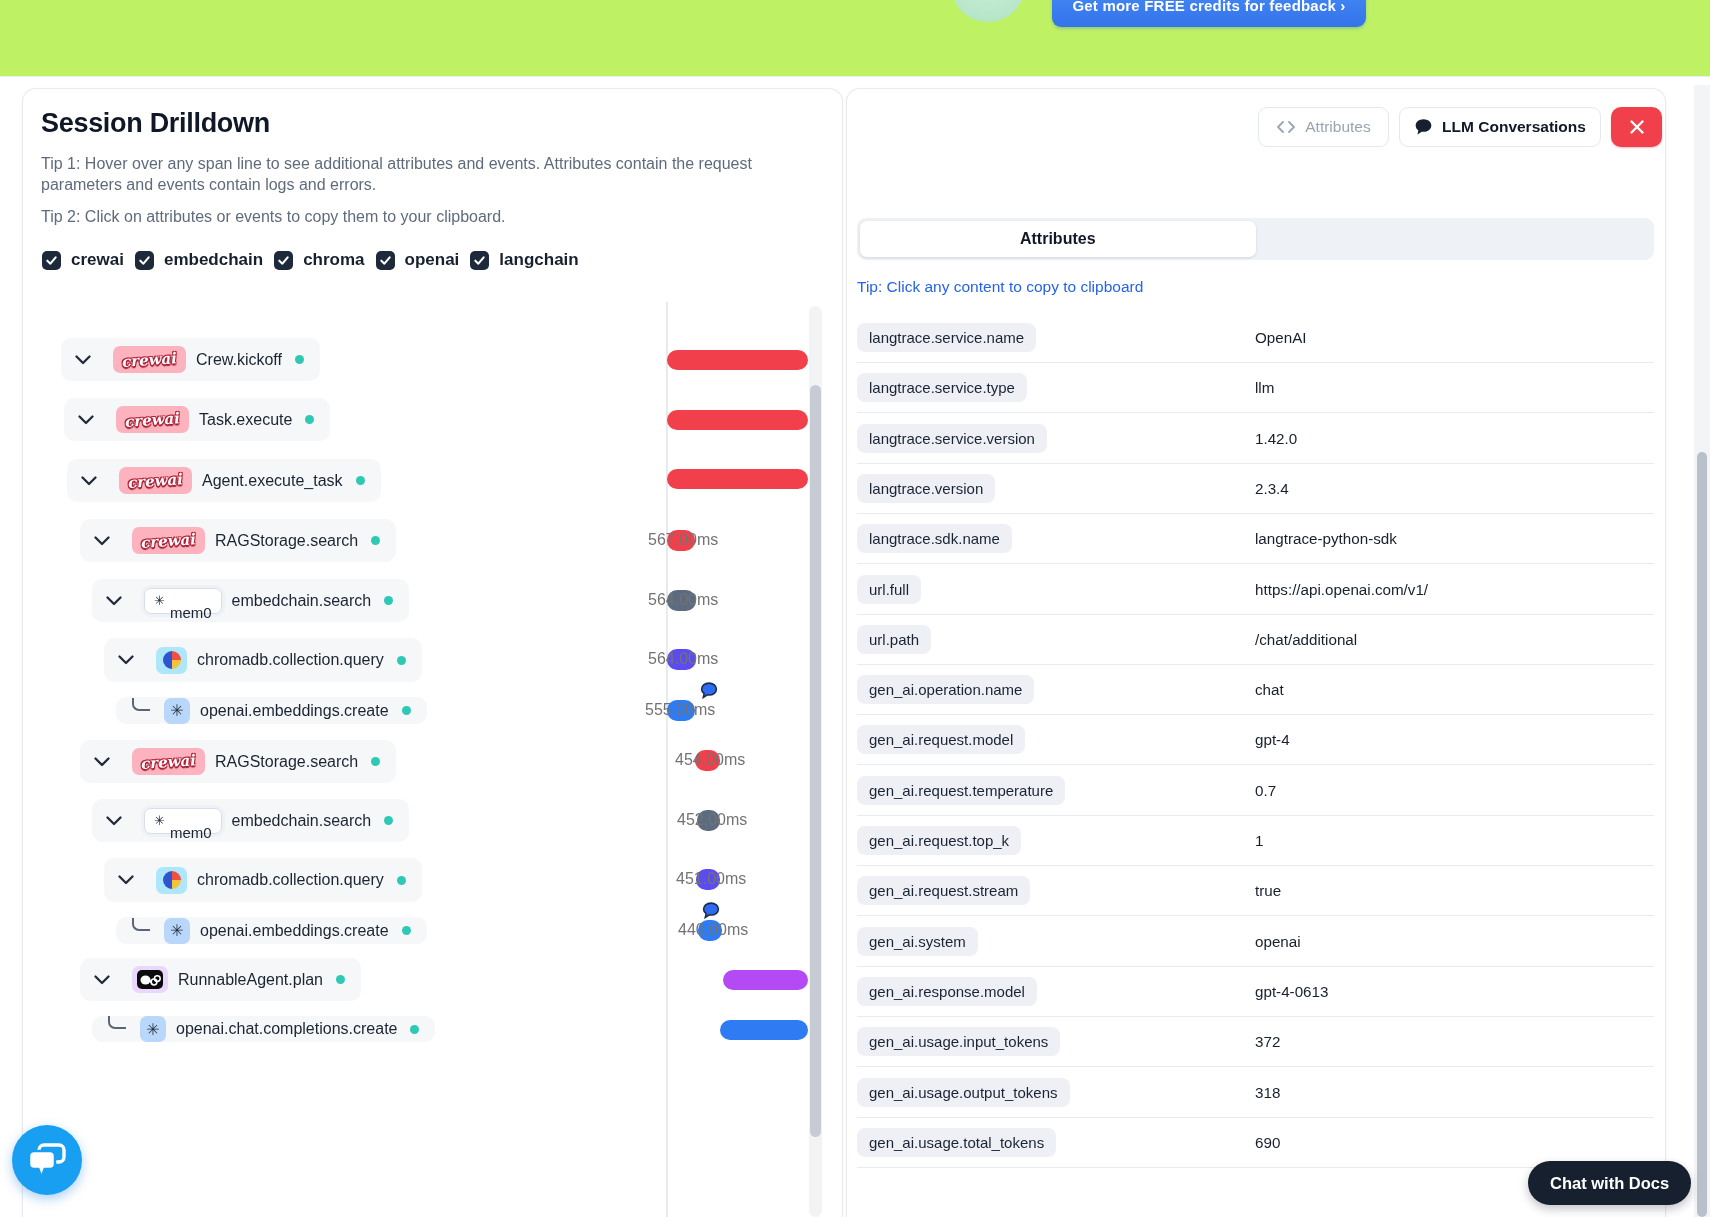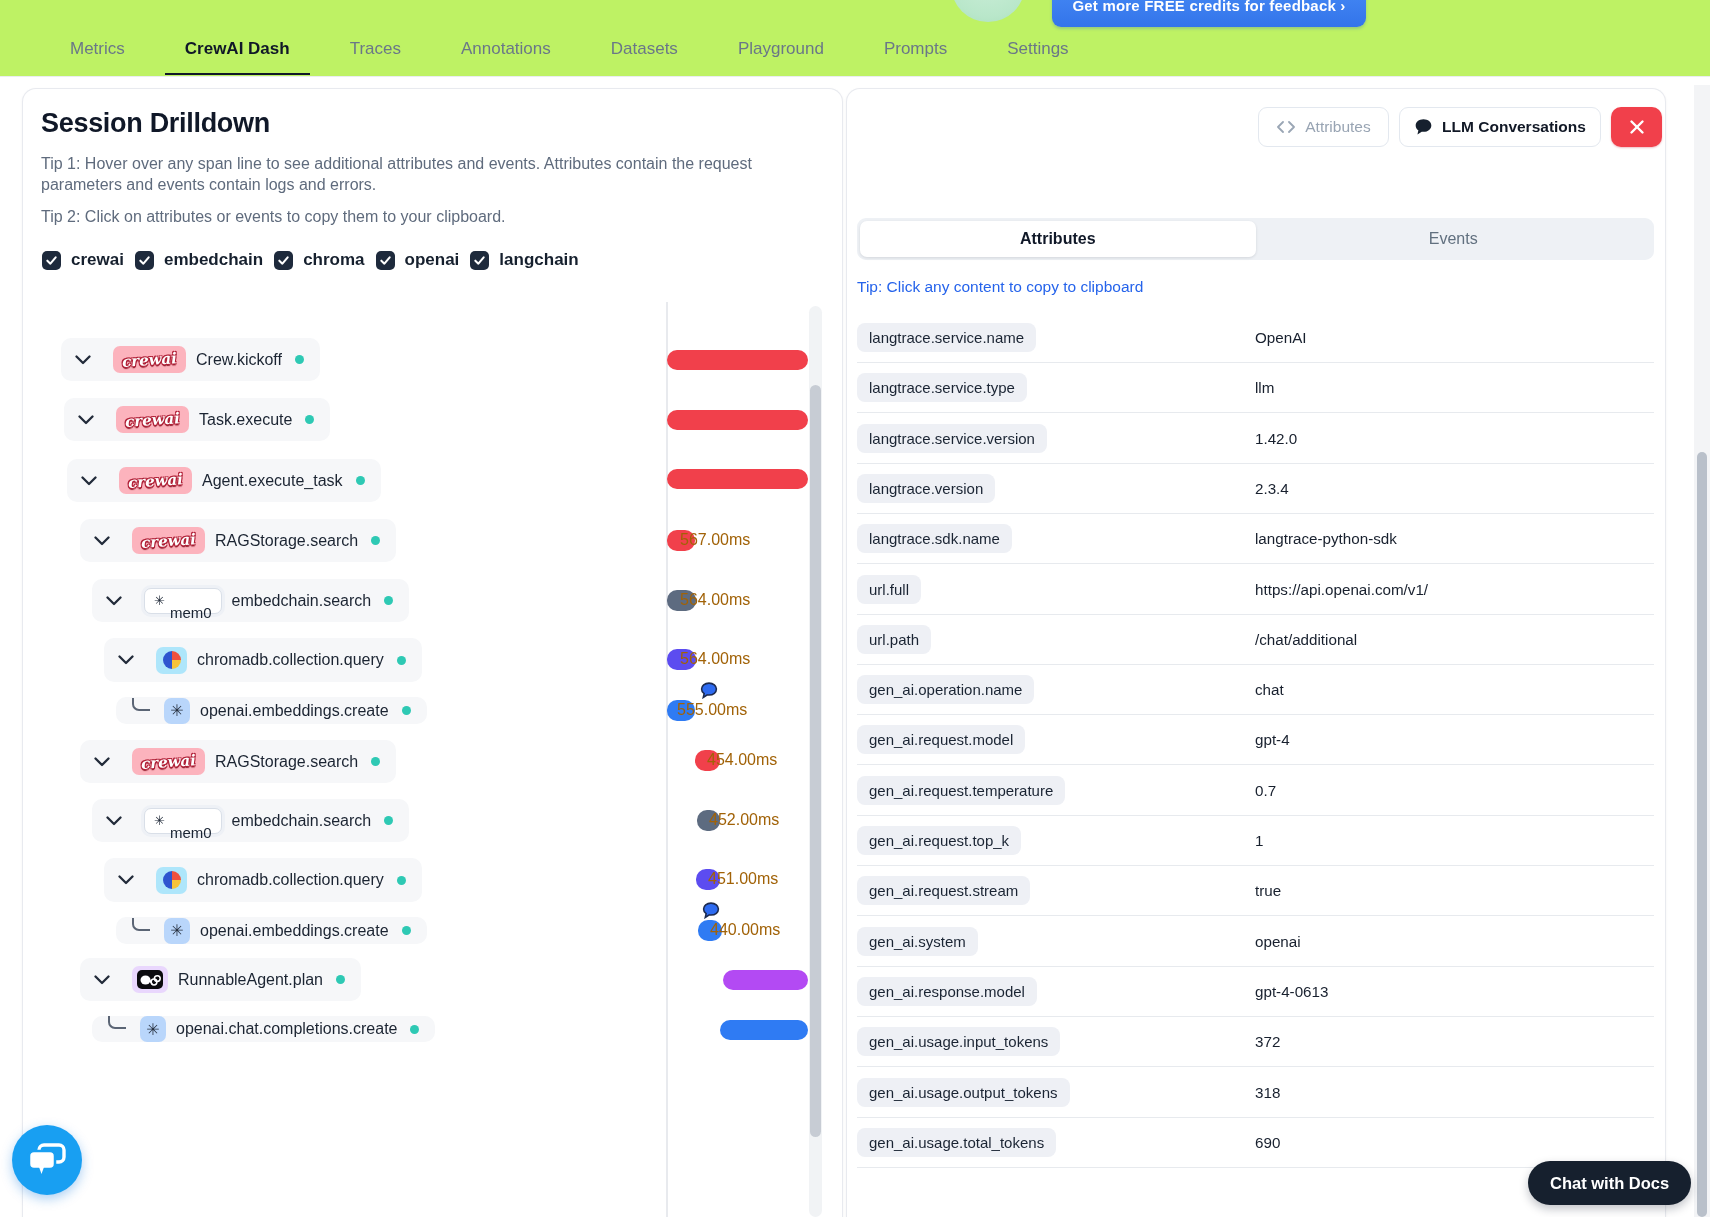--- a/index.html
+++ b/index.html
@@ -63,21 +63,21 @@
   .badge-openai{width:26px;height:26px;background:#b9d6fb;border-radius:7px;display:flex;align-items:center;
     justify-content:center;flex:0 0 auto;font-size:16px;color:#27303f;}
   .badge-lang{width:36px;height:27px;background:#e9d7fd;border-radius:7px;display:flex;align-items:center;
     justify-content:center;flex:0 0 auto;}
   .lang-inner{width:26px;height:19px;background:#0b0b0e;border-radius:5px;display:flex;align-items:center;
     justify-content:center;}
 
   
   .tl-divider{position:absolute;left:666px;top:302px;width:1.5px;height:915px;background:#e8eaee;z-index:7;}
   .bar{position:absolute;border-radius:10px;z-index:9;cursor:pointer;}
-  .dur{position:absolute;z-index:10;font-size:16px;font-weight:500;color:#a16207;white-space:nowrap;cursor:pointer;margin-left:32px;}
+  .dur{position:absolute;z-index:10;font-size:16px;font-weight:500;color:#737373;white-space:nowrap;cursor:pointer;}
   .bubble{position:absolute;z-index:10;}
   .tl-track{position:absolute;left:809px;top:306px;width:13px;height:911px;background:#f1f3f5;border-radius:7px;z-index:11;}
   .tl-thumb{position:absolute;left:810px;top:385px;width:11px;height:752px;background:#c7ccd4;border-radius:6px;z-index:12;cursor:pointer;}
 
   
   .rp-buttons{position:absolute;top:107px;left:1258px;display:flex;gap:10px;z-index:8;}
   .btn-outline{height:40px;border:1px solid #e3e8ef;border-radius:9px;background:#fff;display:flex;
     align-items:center;gap:9px;padding:0 16px;cursor:pointer;white-space:nowrap;}
   .btn-outline.attr{color:#98a4b3;font-size:15.5px;font-weight:500;width:131px;justify-content:center;}
   .btn-outline.llmc{color:#111826;font-size:15.5px;font-weight:600;width:202px;justify-content:center;}
@@ -109,30 +109,20 @@
   .chat-widget{position:absolute;left:12px;top:1125px;width:70px;height:70px;border-radius:50%;background:#189ff2;
     display:flex;align-items:center;justify-content:center;z-index:20;cursor:pointer;
     box-shadow:0 4px 12px rgba(20,120,220,.35);}
 </style>
 </head>
 <body>
 
 <div class="top-header">
   <div class="green-orb"></div>
   <div class="credits-btn">Get more FREE credits for feedback ›</div>
-  <div class="nav">
-      <div class="tab">Metrics</div>
-      <div class="tab active">CrewAI Dash</div>
-      <div class="tab">Traces</div>
-      <div class="tab">Annotations</div>
-      <div class="tab">Datasets</div>
-      <div class="tab">Playground</div>
-      <div class="tab">Prompts</div>
-      <div class="tab">Settings</div>
-    </div>
 </div>
 
 <div class="card left"></div>
 <div class="card right"></div>
 
 <div class="sd-title">Session Drilldown</div>
 <div class="tip t1">Tip 1: Hover over any span line to see additional attributes and events. Attributes contain the request parameters and events contain logs and errors.</div>
 <div class="tip t2">Tip 2: Click on attributes or events to copy them to your clipboard.</div>
 
 <div class="filters">
@@ -382,21 +372,20 @@
       <svg width="16" height="16" viewBox="0 0 16 16">
           <line x1="2.5" y1="2.5" x2="13.5" y2="13.5" stroke="#fff" stroke-width="2.4" stroke-linecap="round"></line>
           <line x1="13.5" y1="2.5" x2="2.5" y2="13.5" stroke="#fff" stroke-width="2.4" stroke-linecap="round"></line>
         </svg>
     </span>
   </div>
 </div>
 
 <div class="seg-tabs">
   <div class="seg active">Attributes</div>
-  <div class="seg idle">Events</div>
 </div>
 
 <div class="copy-tip">Tip: Click any content to copy to clipboard</div>
 
 <div id="attr-layer">
     <div class="attr-row" style="top: 313px;">
       <span class="attr-key">langtrace.service.name</span>
       <span class="attr-val">OpenAI</span>
     </div>
     <div class="attr-row" style="top: 363px;">

